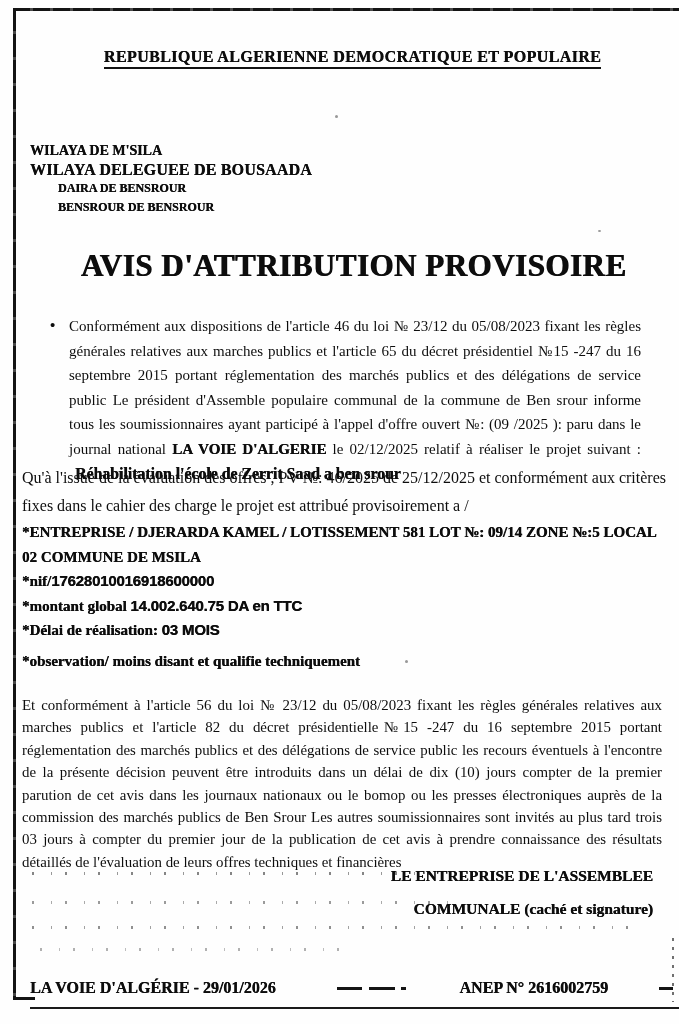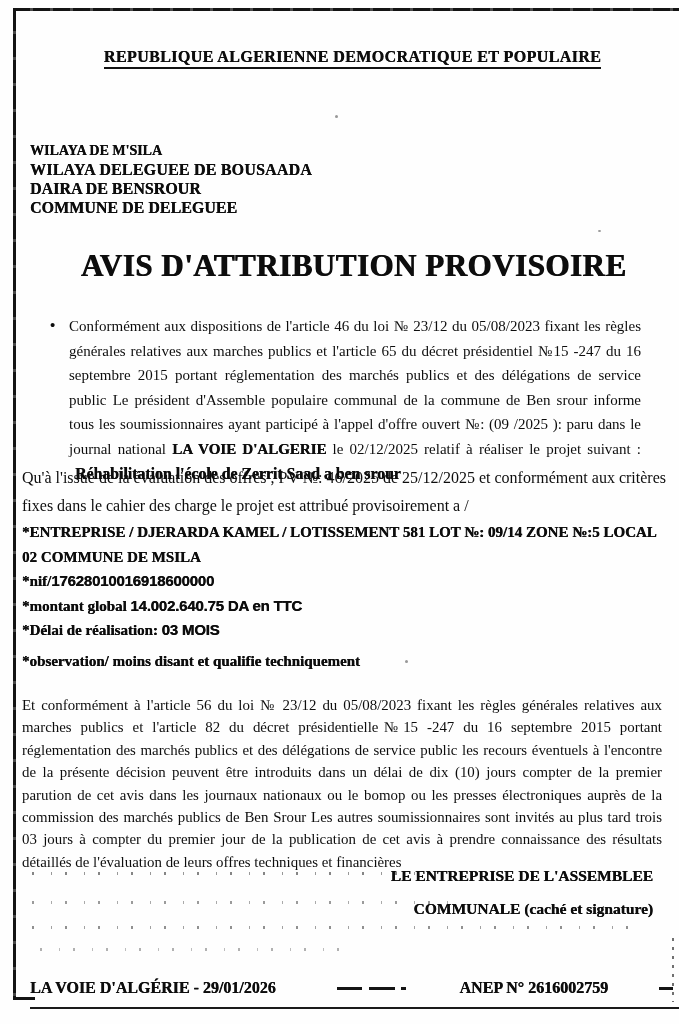--- a/index.html
+++ b/index.html
@@ -21,21 +21,21 @@
   .frame-right-dots{position:absolute;right:5px;top:938px;width:2px;height:64px;
     background:repeating-linear-gradient(180deg,#333 0 3px,transparent 3px 9px);opacity:.7;}
   
   .header-wrap{position:absolute;top:48px;left:0;width:100%;text-align:center;padding-left:26px;box-sizing:border-box;}
   .header{display:inline-block;font-size:16px;font-weight:700;letter-spacing:.4px;
     border-bottom:2.5px solid #121212;padding-bottom:1px;text-shadow:.4px 0 0 currentColor;}
   
   .issuer{position:absolute;left:30px;top:141px;font-weight:700;line-height:19px;text-shadow:.3px 0 0 currentColor;}
   .issuer .l1{font-size:14px;}
   .issuer .l2{font-size:16px;letter-spacing:.2px;}
-  .issuer .l3,.issuer .l4{font-size:16px;}
+  .issuer .l3,.issuer .l4{font-size:12px;margin-left:28px;}
   .issuer .l5{font-size:12.5px;font-family:"Liberation Sans",sans-serif;letter-spacing:-.2px;}
   
   .title{position:absolute;top:248px;left:0;width:100%;text-align:center;padding-left:28px;box-sizing:border-box;
     font-size:31px;font-weight:800;letter-spacing:.5px;text-shadow:.8px 0 0 currentColor;}
   
   .bullet{position:absolute;left:50px;top:317px;font-size:15px;font-weight:700;}
   .intro{position:absolute;left:69px;top:314px;width:572px;font-size:15px;line-height:24.6px;
     text-align:justify;}
   .intro .b1{font-weight:700;text-shadow:.3px 0 0 currentColor;}
   .intro .b2{font-weight:700;font-size:15.8px;text-shadow:.4px 0 0 currentColor;margin-left:6px;}
@@ -78,21 +78,21 @@
   <div class="frame-right-dots"></div>
 
   <div class="header-wrap">
     <span class="header">REPUBLIQUE ALGERIENNE DEMOCRATIQUE ET POPULAIRE</span>
   </div>
 
   <div class="issuer">
     <div class="l1">WILAYA DE M'SILA</div>
     <div class="l2">WILAYA DELEGUEE DE BOUSAADA</div>
     <div class="l3">DAIRA DE BENSROUR</div>
-    <div class="l4">COMMUNE DE DELEGUEE</div>
+    <div class="l4">BENSROUR DE BENSROUR</div>
   </div>
 
   <div class="title">AVIS D'ATTRIBUTION PROVISOIRE</div>
 
   <div class="bullet">•</div>
   <div class="intro"><span>Conformément aux dispositions de l'article 46 du loi № 23/12 du 05/08/2023 fixant les règles générales relatives aux marches publics  et l'article 65 du décret présidentiel №15 -247 du 16 septembre 2015  portant réglementation des marchés publics et des délégations de service public Le président d'Assemble populaire communal de la commune de Ben srour informe tous  les soumissionnaires ayant participé à l'appel d'offre ouvert №: (09 /2025 ): paru dans le journal national </span><span class="b1">LA VOIE D'ALGERIE</span><span>  le 02/12/2025 relatif à réaliser le projet suivant  : </span><span class="b2">Réhabilitation l'école  de Zerrit  Saad a ben srour</span></div>
 
   <div class="award-intro">Qu'à l'issue de la évaluation des offres , PV №: 46/2025 de 25/12/2025 et conformément aux critères fixes dans le cahier des charge le projet est attribué  provisoirement a /</div>
 
   <div class="details">

